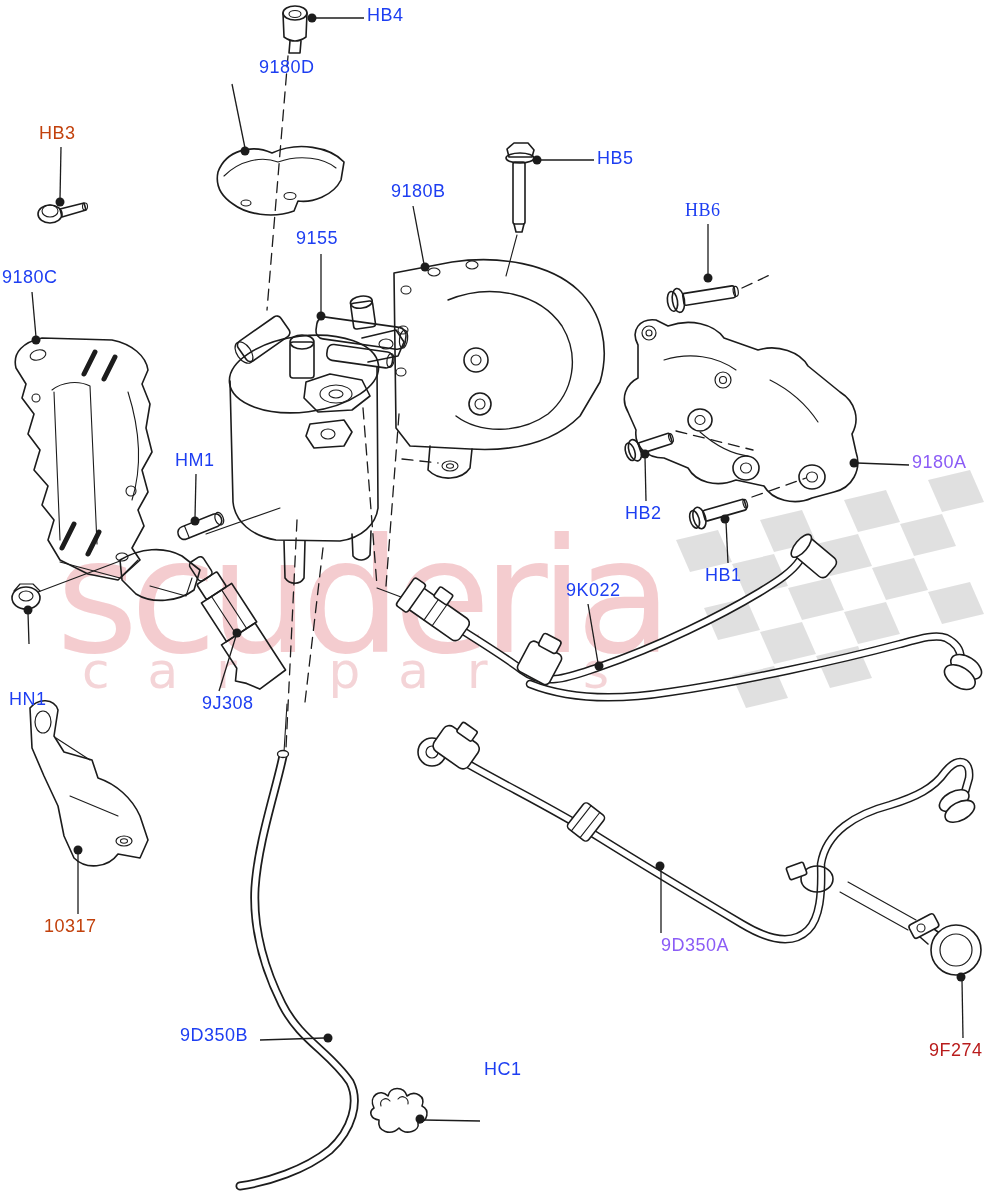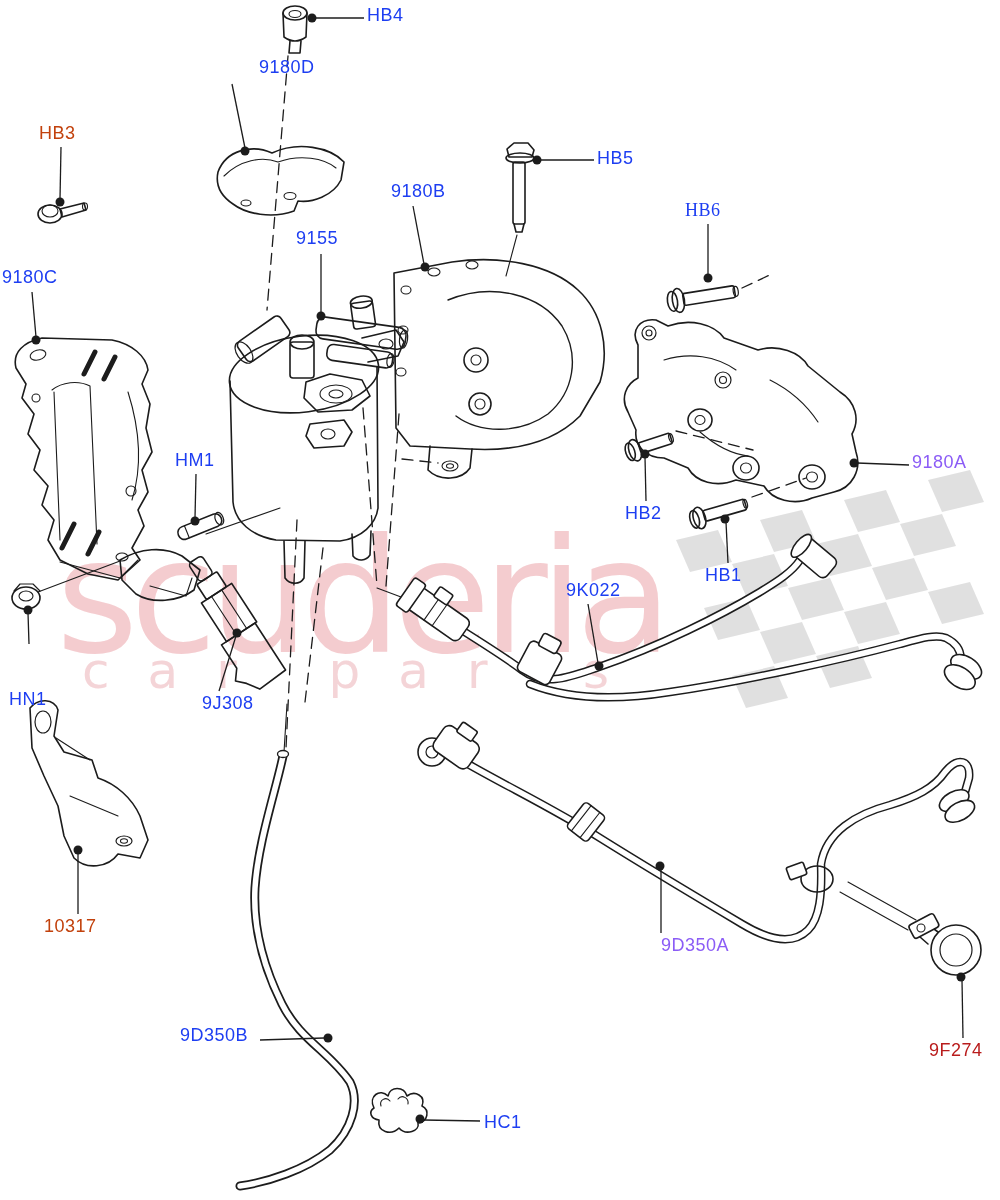--- a/index.html
+++ b/index.html
@@ -348,15 +348,15 @@
       <div class="part-label" style="left: 912px; top: 453px; color: #8b5cf6;">9180A</div>
       <div class="part-label" style="left: 625px; top: 504px; color: rgb(29, 62, 242);">HB2</div>
       <div class="part-label" style="left: 705px; top: 566px; color: rgb(29, 62, 242);">HB1</div>
       <div class="part-label" style="left: 566px; top: 581px; color: rgb(29, 62, 242);">9K022</div>
       <div class="part-label" style="left: 9px; top: 646px; color: rgb(29, 62, 242); margin-top: 44px;">HN1</div>
       <div class="part-label" style="left: 202px; top: 694px; color: rgb(29, 62, 242);">9J308</div>
       <div class="part-label" style="left: 44px; top: 917px; color: #c2410c;">10317</div>
       <div class="part-label" style="left: 625px; top: 936px; color: #8b5cf6; margin-left: 36px;">9D350A</div>
       <div class="part-label" style="left: 180px; top: 1026px; color: rgb(29, 62, 242);">9D350B</div>
       <div class="part-label" style="left: 929px; top: 1041px; color: #b91c1c;">9F274</div>
-      <div class="part-label" style="left: 484px; top: 1113px; color: rgb(29, 62, 242);">HC1</div>
+      <div class="part-label" style="left: 484px; top: 1060px; color: rgb(29, 62, 242);">HC1</div>
     </div>
 </div>
 
 </body></html>

